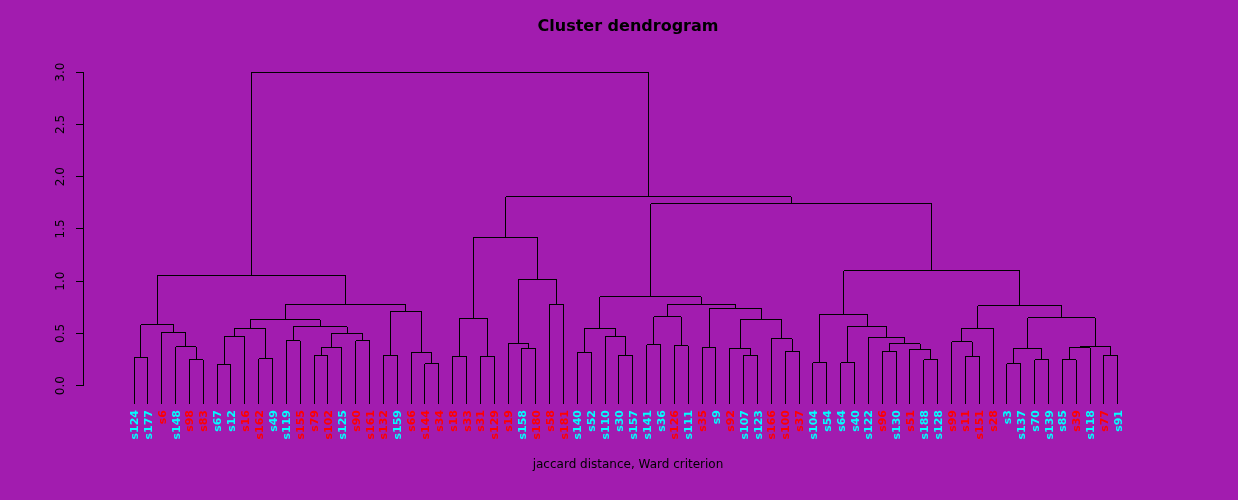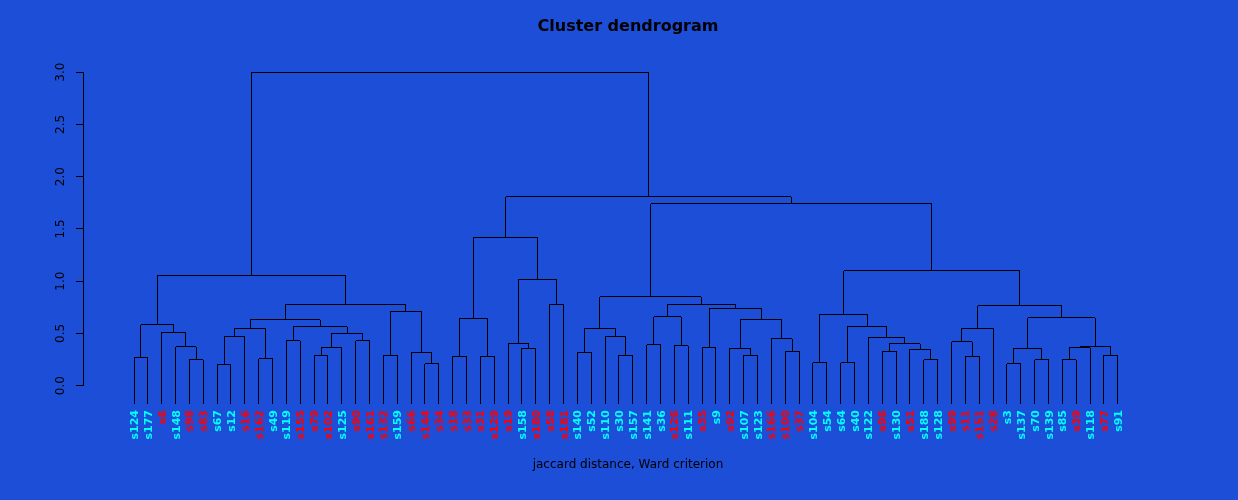--- a/index.html
+++ b/index.html
@@ -1,16 +1,16 @@
 <!DOCTYPE html>
 <html><head>
 <meta charset="utf-8">
 <style>
   html,body{margin:0;padding:0;background:#ffffff;}
-  #stage{position:relative;width:1238px;height:500px;background:#1d4ed8;overflow:hidden;
+  #stage{position:relative;width:1238px;height:500px;background:#a21caf;overflow:hidden;
          font-family:"DejaVu Sans", sans-serif;}
   svg text{font-family:"DejaVu Sans", sans-serif;}
 </style>
 </head>
 <body>
 
 <div id="stage">
   <svg id="plot" width="1238" height="500" viewBox="0 0 1238 500">
     <text id="plot-title" x="628" y="31" text-anchor="middle" font-size="16" font-weight="bold" fill="#000000">Cluster dendrogram</text>
     <g id="y-axis">

